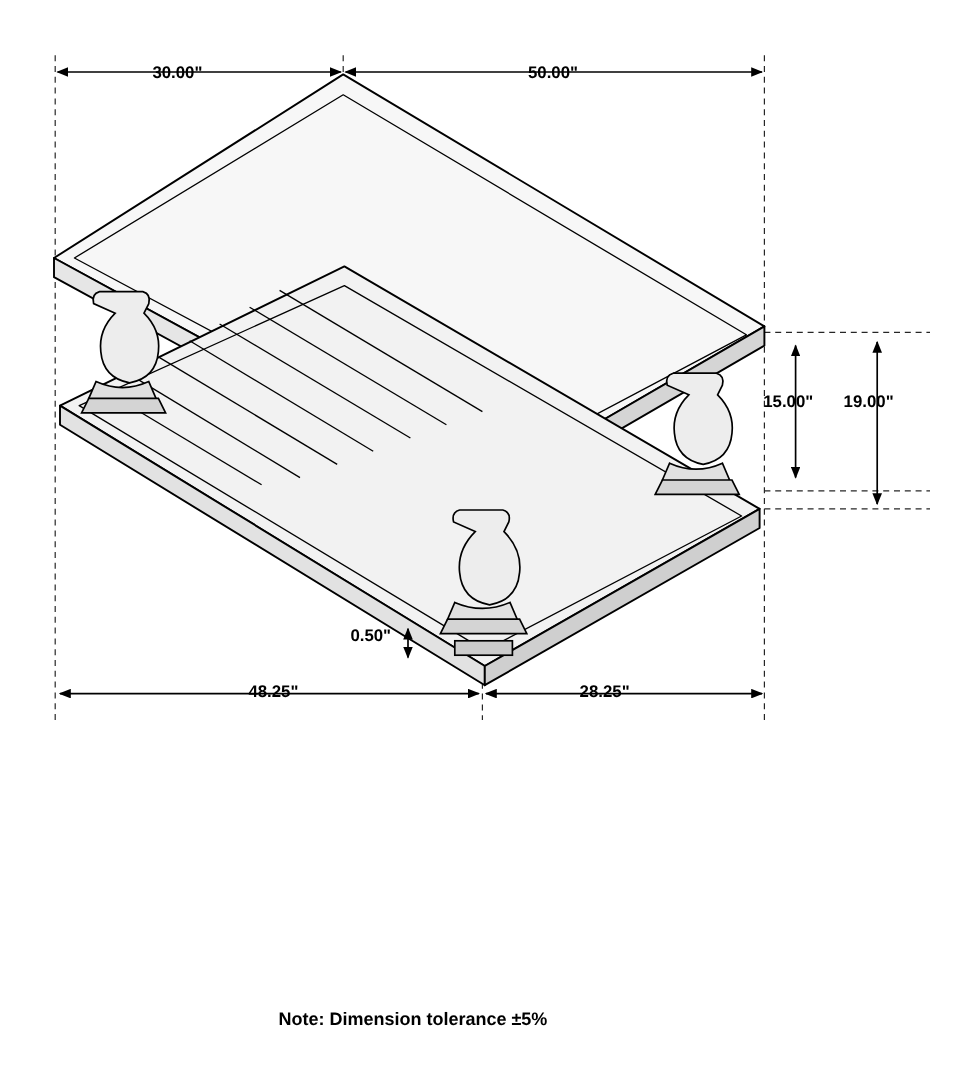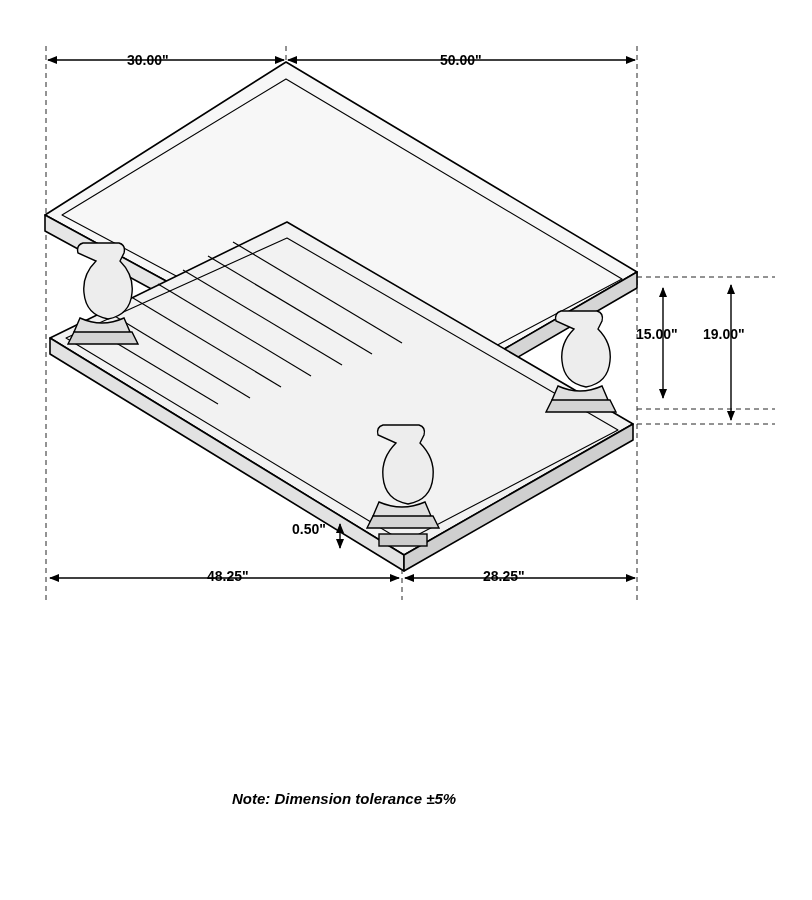--- a/index.html
+++ b/index.html
@@ -146,15 +146,15 @@
   <div class="dim-label" style="left:636px; top:326px;">15.00"</div>
 
   <div class="dim-label" style="left:703px; top:326px;">19.00"</div>
 
   <div class="dim-label" style="left:292px; top:521px;">0.50"</div>
 
   <div class="dim-label" style="left:207px; top:568px;">48.25"</div>
 
   <div class="dim-label" style="left:483px; top:568px;">28.25"</div>
 
-  <div class="note-label" style="left:232px; top:790px;font-style:italic;">Note: Dimension tolerance ±5%</div>
+  <div class="note-label" style="left:232px; top:841px;">Note: Dimension tolerance ±5%</div>
 
 </div>
 
 </body></html>

